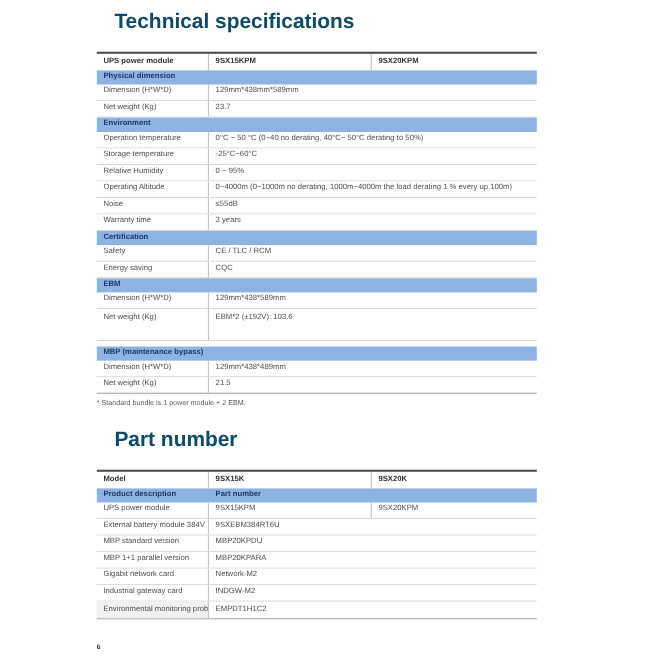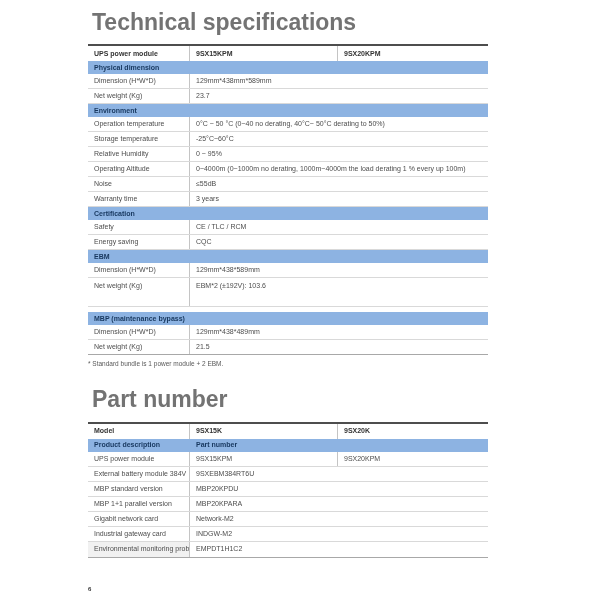--- a/index.html
+++ b/index.html
@@ -2,21 +2,21 @@
 <html><head>
 <meta charset="utf-8">
 <style>
   html,body{margin:0;padding:0;}
   body{
     width:600px;height:600px;background:#ffffff;position:relative;overflow:hidden;
     font-family:"Liberation Sans",sans-serif;color:#4d4d4d;
     -webkit-font-smoothing:antialiased;
   }
   .content{position:absolute;left:88px;top:0;width:400px;}
-  .doc-title{font-size:23px;font-weight:bold;color:#737373;margin:4px;line-height:1.15;}
+  .doc-title{font-size:19px;font-weight:bold;color:#0c4a6e;margin:16px;line-height:1.15;}
   #title-specs{margin-top:9px;}
   #title-parts{margin-top:19px;}
   .tbl{border-top:2px solid #4d4d4d;margin-top:9px;width:400px;}
   .row{display:flex;align-items:stretch;border-bottom:1px solid #d9d9d9;background:#fff;}
   .cell{display:flex;align-items:center;padding:0 6px;box-sizing:border-box;font-size:7px;line-height:1.25;white-space:nowrap;overflow:hidden;}
   .c1{width:102px;border-right:1px solid #c4c4c4;}
   .c2{width:148px;border-right:1px solid #c4c4c4;}
   .c3{width:150px;}
   .cspan{width:298px;}
   .head-row{height:15px;border-bottom:none;}

